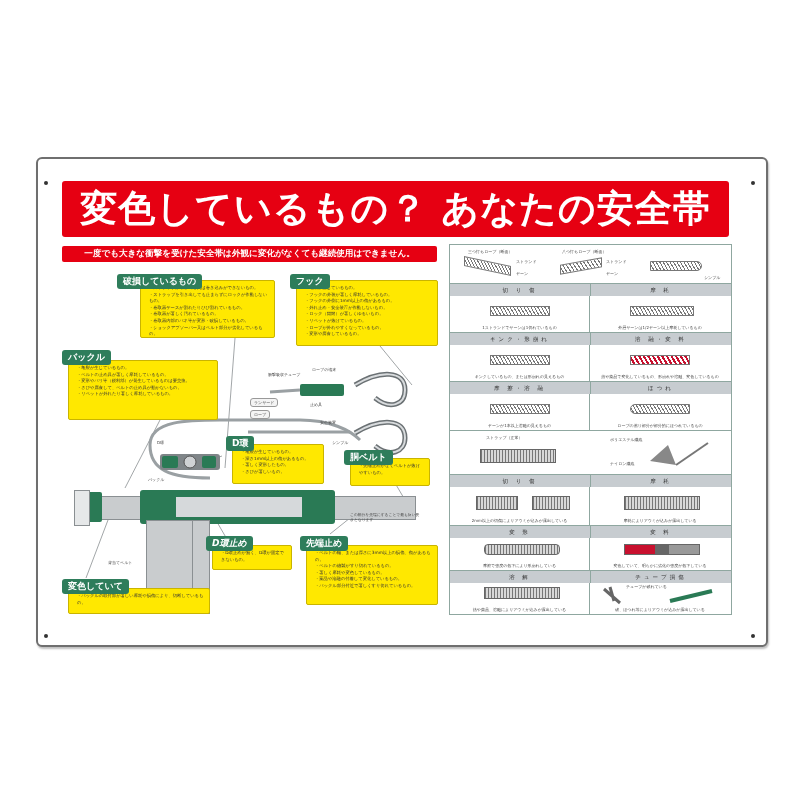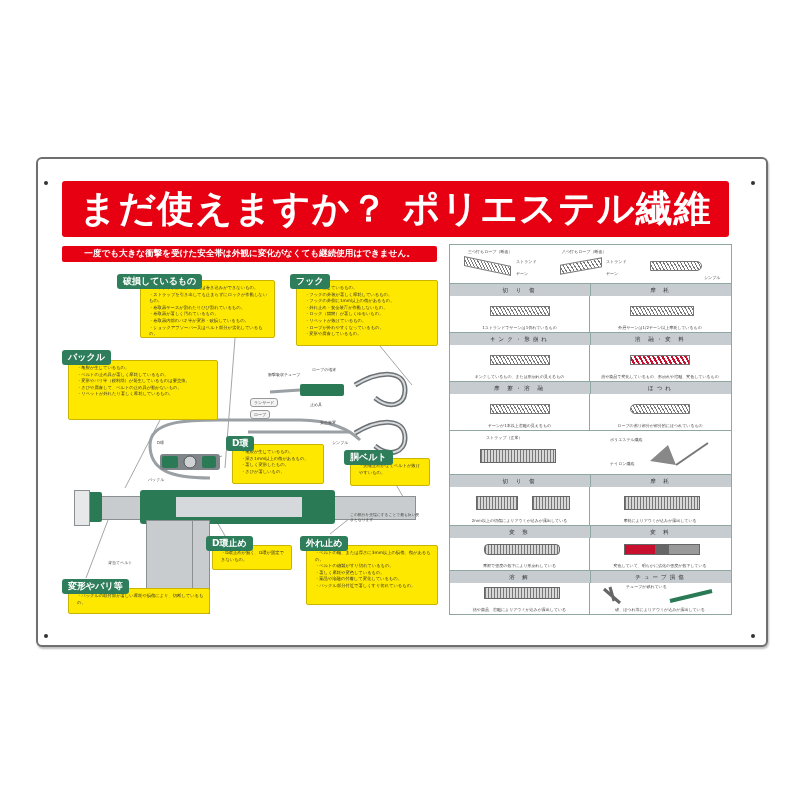--- a/index.html
+++ b/index.html
@@ -50,21 +50,21 @@
 </head>
 <body>
 
 <div class="board"></div>
 <div class="hole" style="left:44px;top:181px;"></div>
 <div class="hole" style="left:398px;top:181px;"></div>
 <div class="hole" style="left:751px;top:181px;"></div>
 <div class="hole" style="left:44px;top:634px;"></div>
 <div class="hole" style="left:751px;top:634px;"></div>
 
-<div class="title-bar">まだ使えますか？ ポリエステル繊維</div>
+<div class="title-bar">変色しているもの？ あなたの安全帯</div>
 <div class="subtitle">一度でも大きな衝撃を受けた安全帯は外観に変化がなくても継続使用はできません。</div>
 
 <svg style="left:0;top:0;" width="800" height="800">
 
   <g stroke="#8a8f92" stroke-width="0.8" fill="none">
     <line x1="235" y1="338" x2="225" y2="468"></line>
     <line x1="380" y1="346" x2="412" y2="385"></line>
     <line x1="160" y1="420" x2="125" y2="488"></line>
     <line x1="108" y1="520" x2="86" y2="578"></line>
     <line x1="222" y1="456" x2="205" y2="462"></line>
@@ -167,39 +167,39 @@
     <li>先端止めがなくベルトが抜けやすいもの。</li>
   </ul>
 </div>
 <div class="tag" style="left:344px;top:450px;">胴ベルト</div>
 
 <div class="callout" style="left:212px;top:545px;width:80px;height:25px;">
   <ul>
     <li>D環止めが無く、D環が固定できないもの。</li>
   </ul>
 </div>
-<div class="tag" style="left:206px;top:536px;">D環止め</div>
+<div class="tag" style="left:206px;top:536px;font-style:italic;">D環止め</div>
 
 <div class="callout" style="left:306px;top:545px;width:132px;height:60px;">
   <ul>
     <li>ベルトの幅、または厚さに3mm以上の損傷、傷があるもの。</li>
     <li>ベルトの縫製がすり切れているもの。</li>
     <li>著しく摩耗や変色しているもの。</li>
     <li>薬品や溶融の付着して変化しているもの。</li>
     <li>バックル部分付近で著しくすり切れているもの。</li>
   </ul>
 </div>
-<div class="tag" style="left:300px;top:536px;">外れ止め</div>
+<div class="tag" style="left:300px;top:536px;">先端止め</div>
 
 <div class="callout" style="left:68px;top:588px;width:142px;height:26px;">
   <ul>
     <li>バックルの取付部が著しい摩耗や損傷により、切断しているもの。</li>
   </ul>
 </div>
-<div class="tag" style="left:62px;top:579px;">変形やバリ等</div>
+<div class="tag" style="left:62px;top:579px;">変色していて</div>
 
 <div class="rp">
 
   <div style="position:absolute;left:0;top:0;width:281px;height:38px;">
     <span class="lbl" style="left:18px;top:4px;">三つ打ちロープ（断面）</span>
     <span class="lbl" style="left:112px;top:4px;">八つ打ちロープ（断面）</span>
     <div class="rope" style="left:14px;top:16px;width:45px;transform:skewY(12deg);"></div>
     <div class="rope" style="left:110px;top:16px;width:40px;transform:skewY(-10deg);"></div>
     <span class="lbl" style="left:66px;top:14px;">ストランド</span>
     <span class="lbl" style="left:66px;top:26px;">ヤーン</span>

